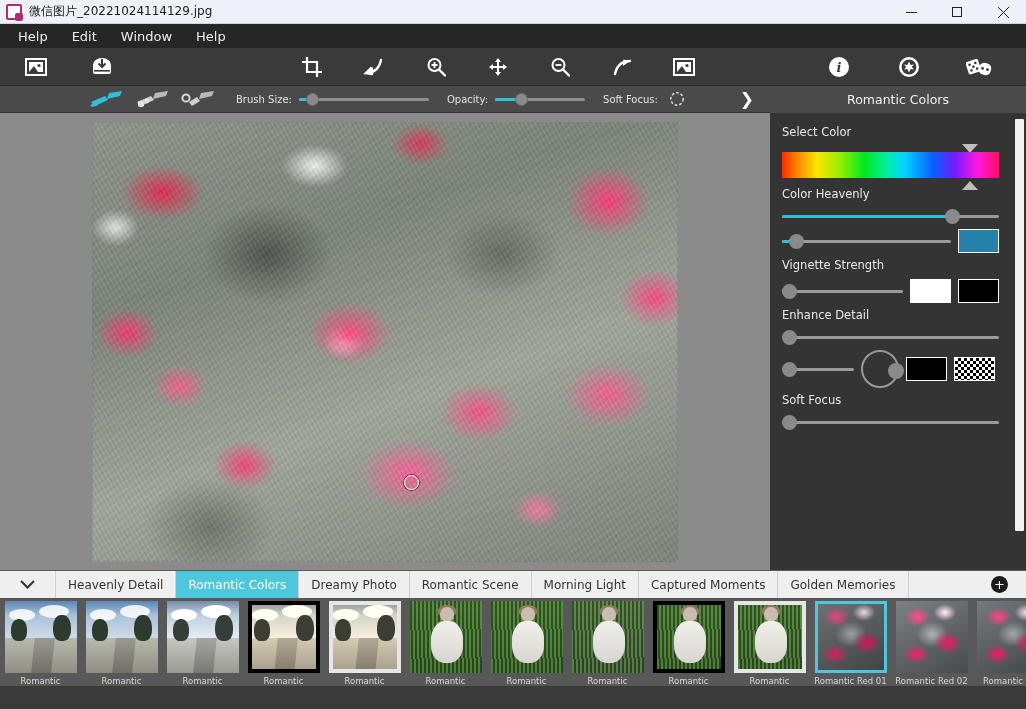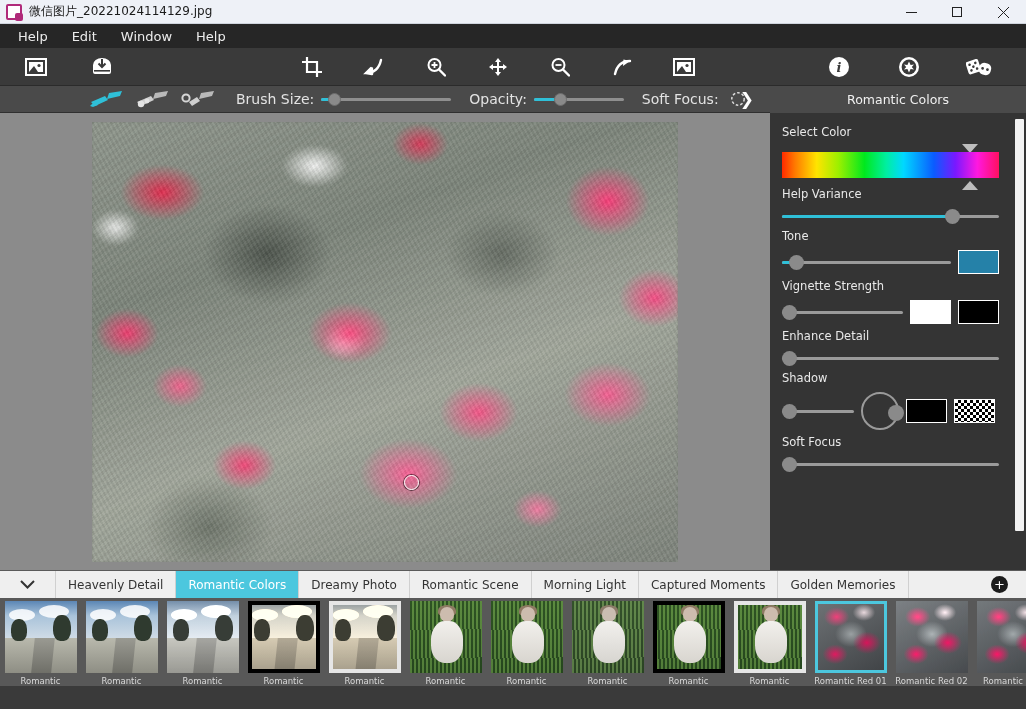--- a/index.html
+++ b/index.html
@@ -44,21 +44,21 @@
   .spacer-a { width:170px; }
   .spacer-b { width:115px; }
 
   
   .optbar {
     height:27px; background:#4a4a4a; display:flex; align-items:center;
     border-bottom:1px solid #303030; position:relative;
   }
   .brushes { display:flex; align-items:center; margin-left:88px; gap:8px; }
   .brush { width:38px; height:20px; display:flex; align-items:center; justify-content:center; }
-  .opt-label { font-size:14px; color:#e3e3e3; margin-left:18px; margin-right:7px; }
+  .opt-label { font-size:10px; color:#e3e3e3; margin-left:18px; margin-right:7px; }
   .slider { position:relative; height:14px; display:flex; align-items:center; }
   .slider .track { height:3px; background:#8f8f8f; border-radius:2px; }
   .slider .fill { position:absolute; left:0; height:3px; background:#2fc0d8; border-radius:2px; }
   .slider .knob { position:absolute; width:13px; height:13px; border-radius:50%;
     background:#8a8a8a; border:1px solid #6e6e6e; }
   .sf-icon { width:16px; height:16px; margin-left:4px; }
   .opt-chevron { position:absolute; right:10px; color:#fff; font-size:17px; line-height:1; }
   .optbar-right { position:absolute; right:0; top:0; width:256px; height:27px;
     background:#4a4a4a; display:flex; align-items:center; justify-content:center;
     font-size:12.5px; color:#f0f0f0; }
@@ -402,30 +402,29 @@
             background:linear-gradient(90deg,#ff2a00 0%,#ff7a00 6%,#ffe400 16%,#9cf000 26%,#00e81e 38%,#00efa0 48%,#00d8ff 56%,#0a5cff 70%,#7a18ff 80%,#ff18e0 90%,#ff1060 100%);"></div>
           <div style="position:absolute; right:21px; top:33px;">
             <svg width="16" height="9" viewBox="0 0 16 9">
                 <path d="M0 9 H16 L8 0 Z" fill="#bdbdbd"></path>
               </svg>
           </div>
         </div>
       </div>
 
       <div class="ctrl">
-        <div class="ctrl-label">Help Variance</div>
+        <div class="ctrl-label">Color Heavenly</div>
         <div class="p-slider" style="width:100%">
           <div class="track"></div>
             <div class="fill" style="width:78%"></div>
           <div class="knob" style="left:75%"></div>
         </div>
       </div>
 
       <div class="ctrl">
-        <div class="ctrl-label">Tone</div>
         <div class="row">
           <div class="p-slider" style="flex:1">
             <div class="track"></div>
               <div class="fill" style="width:8%"></div>
             <div class="knob" style="left:4%"></div>
           </div>
           <div class="swatch" style="background:#2581a8"></div>
         </div>
       </div>
 
@@ -445,21 +444,20 @@
       <div class="ctrl">
         <div class="ctrl-label">Enhance Detail</div>
         <div class="p-slider" style="width:100%">
           <div class="track"></div>
             <div class="knob" style="left:0"></div>
         </div>
       </div>
 
 
       <div class="ctrl">
-        <div class="ctrl-label">Shadow</div>
         <div class="row">
           <div class="p-slider" style="width:72px">
             <div class="track"></div>
               <div class="knob" style="left:0"></div>
           </div>
           <div class="shadow-dial">
               <div class="handle"></div>
             </div>
           <div class="swatch" style="background:#000000"></div>
           <div class="swatch checker"></div>

